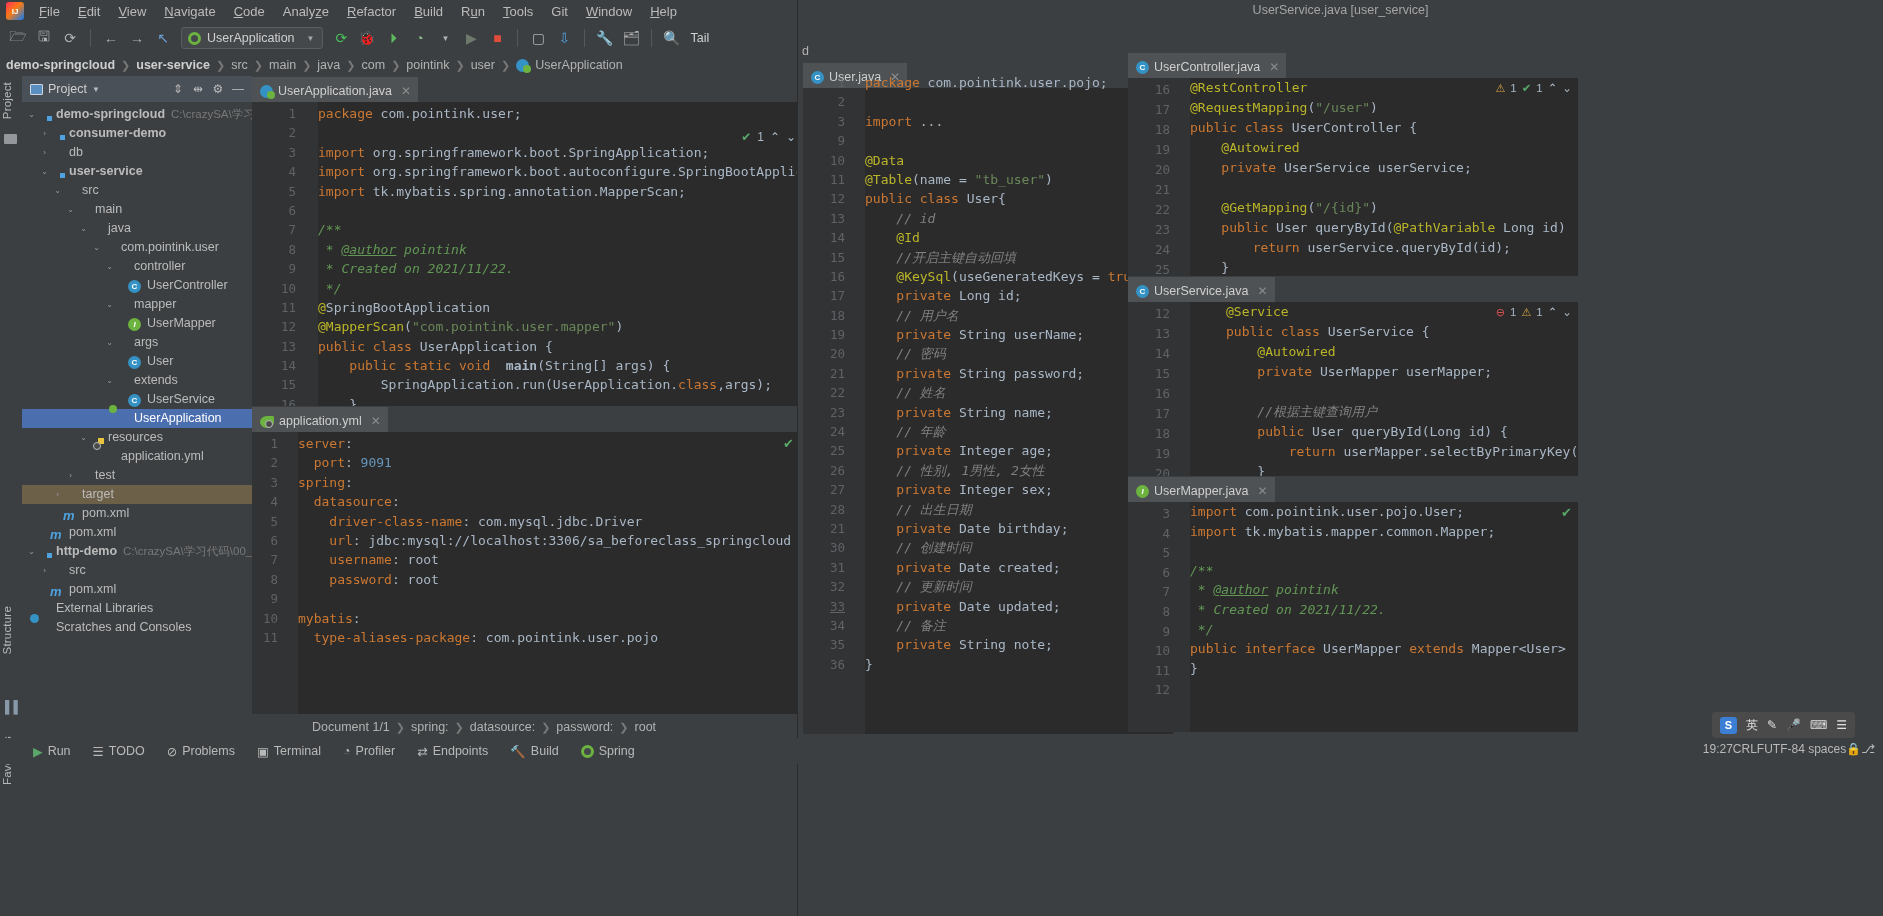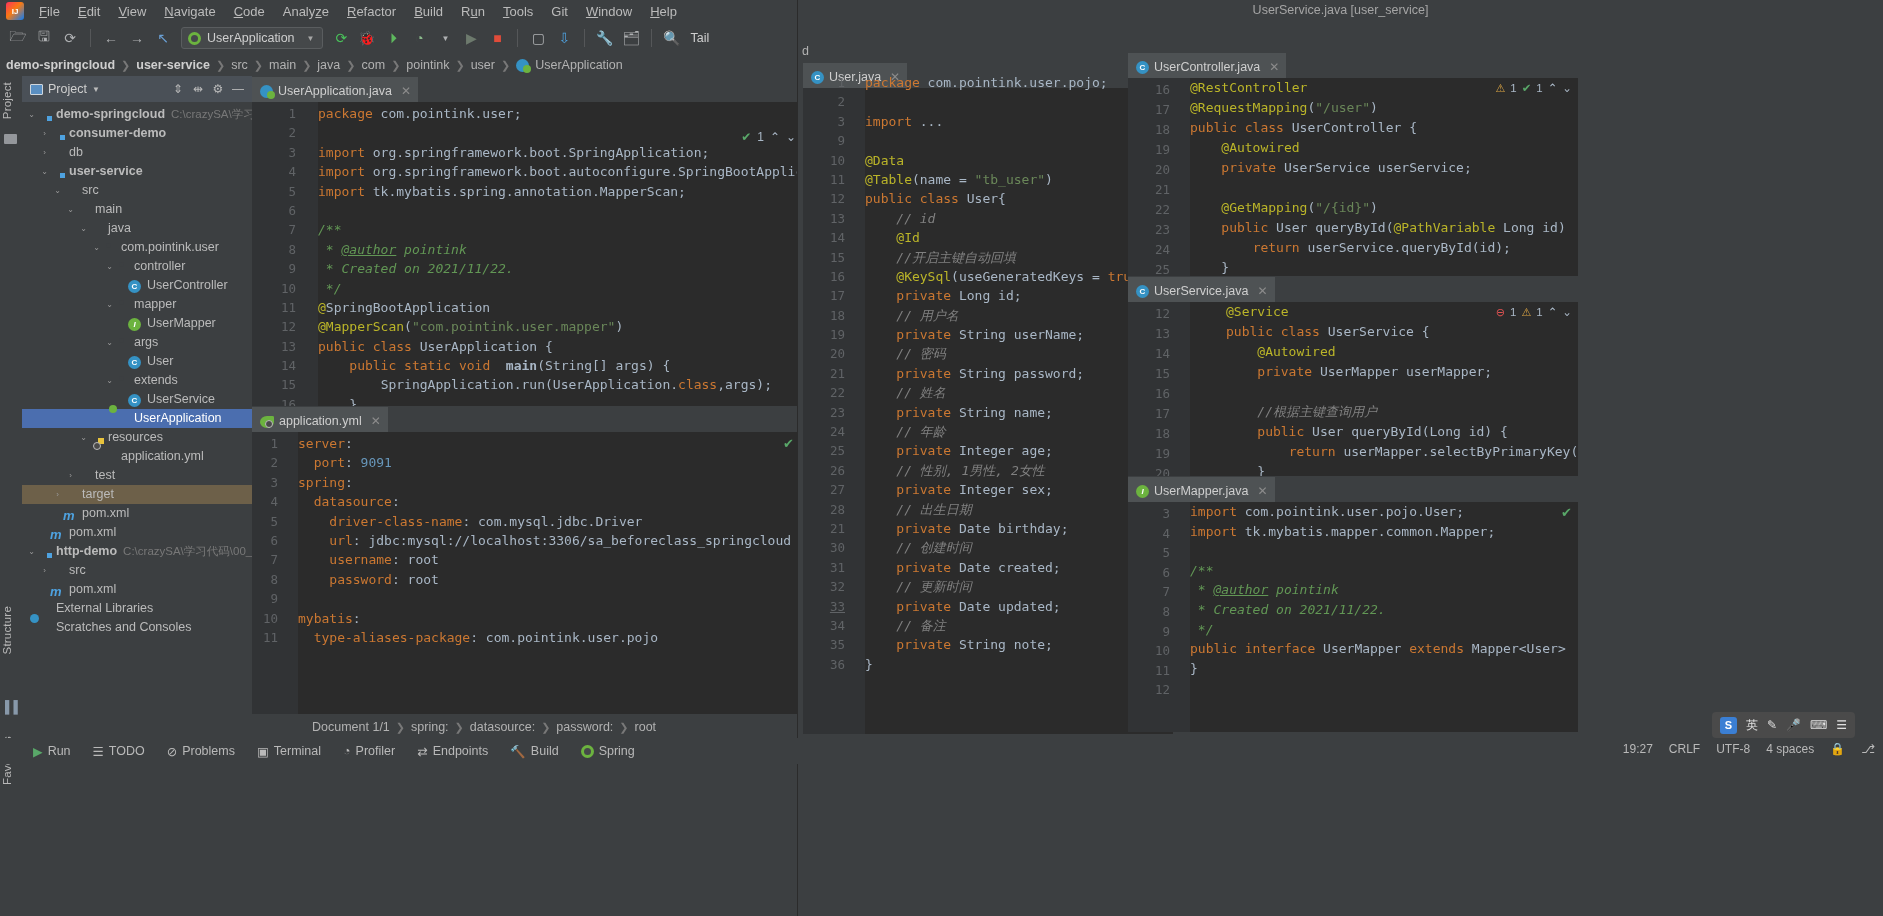--- a/index.html
+++ b/index.html
@@ -142,21 +142,21 @@
 
   .inspect{display:flex;align-items:center;gap:5px;font-size:11.5px;color:#a9b7c6;}
   .warn-ic{color:#d9a343;font-size:11px;}
   .err-ic{color:#e05252;font-size:11px;}
 
   
   .docbar{position:absolute;left:252px;top:714px;width:548px;height:26px;background:#3c3f41;display:flex;align-items:center;font-size:12.5px;color:#b2b2b2;padding-left:60px;gap:6px;}
   .docbar .sep{color:#787878;font-size:11px;}
   .bottombar{position:absolute;left:0;top:738px;width:1883px;height:26px;background:#3c3f41;display:flex;align-items:center;padding-left:22px;gap:0px;font-size:12.5px;color:#b9b9b9;}
   .bitem{display:flex;align-items:center;gap:5px;padding:0 11px;height:26px;}
-  .rightstat{position:absolute;right:8px;top:742px;display:flex;align-items:flex-start;gap:16px;font-size:12px;color:#b9b9b9;}
+  .rightstat{position:absolute;right:8px;top:742px;display:flex;align-items:flex-start;font-size:12px;color:#b9b9b9;}
   .rightstrip{position:absolute;right:0;top:76px;width:22px;height:662px;background:#3c3f41;}
 
   
   .ime{position:absolute;right:28px;top:712px;height:26px;background:#4a4a4a;border-radius:4px;display:flex;align-items:center;gap:9px;padding:0 8px;font-size:12px;color:#e0e0e0;}
   .ime .sogou{width:17px;height:17px;border-radius:3px;background:#3b7fd4;color:#fff;font-size:11px;display:flex;align-items:center;justify-content:center;font-weight:bold;}
 </style>
 </head>
 <body>
 
 <div id="app">

